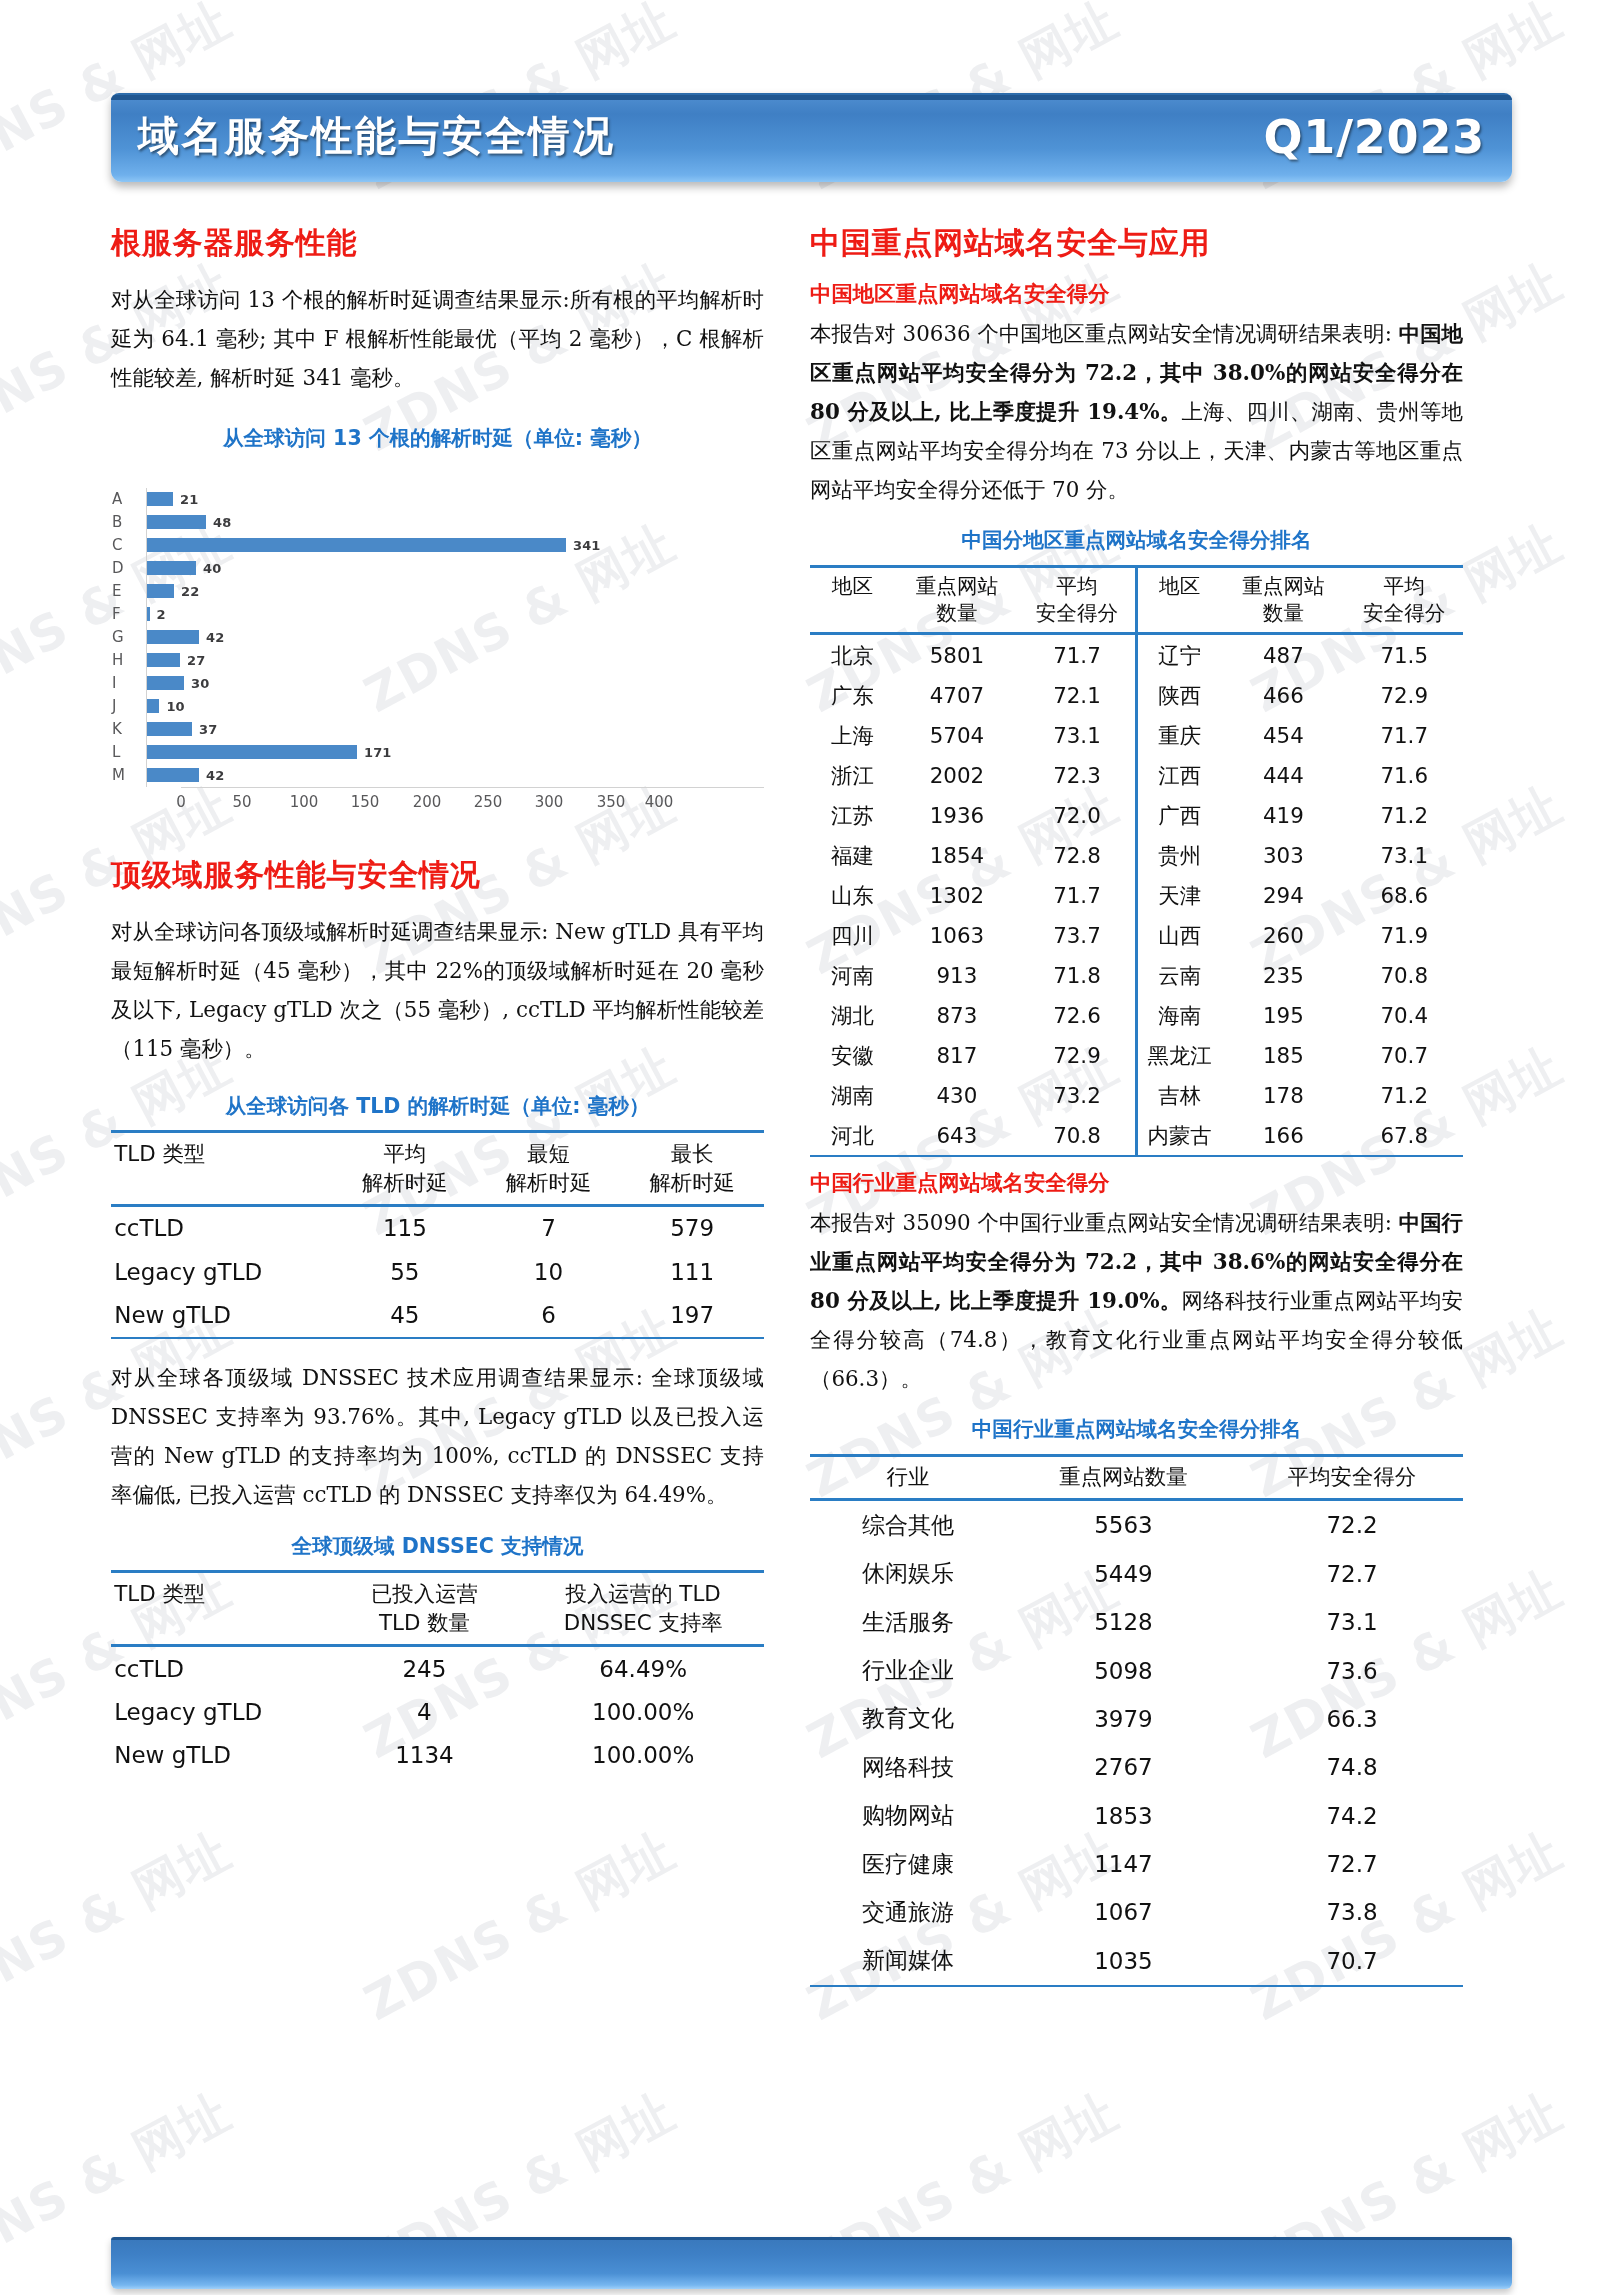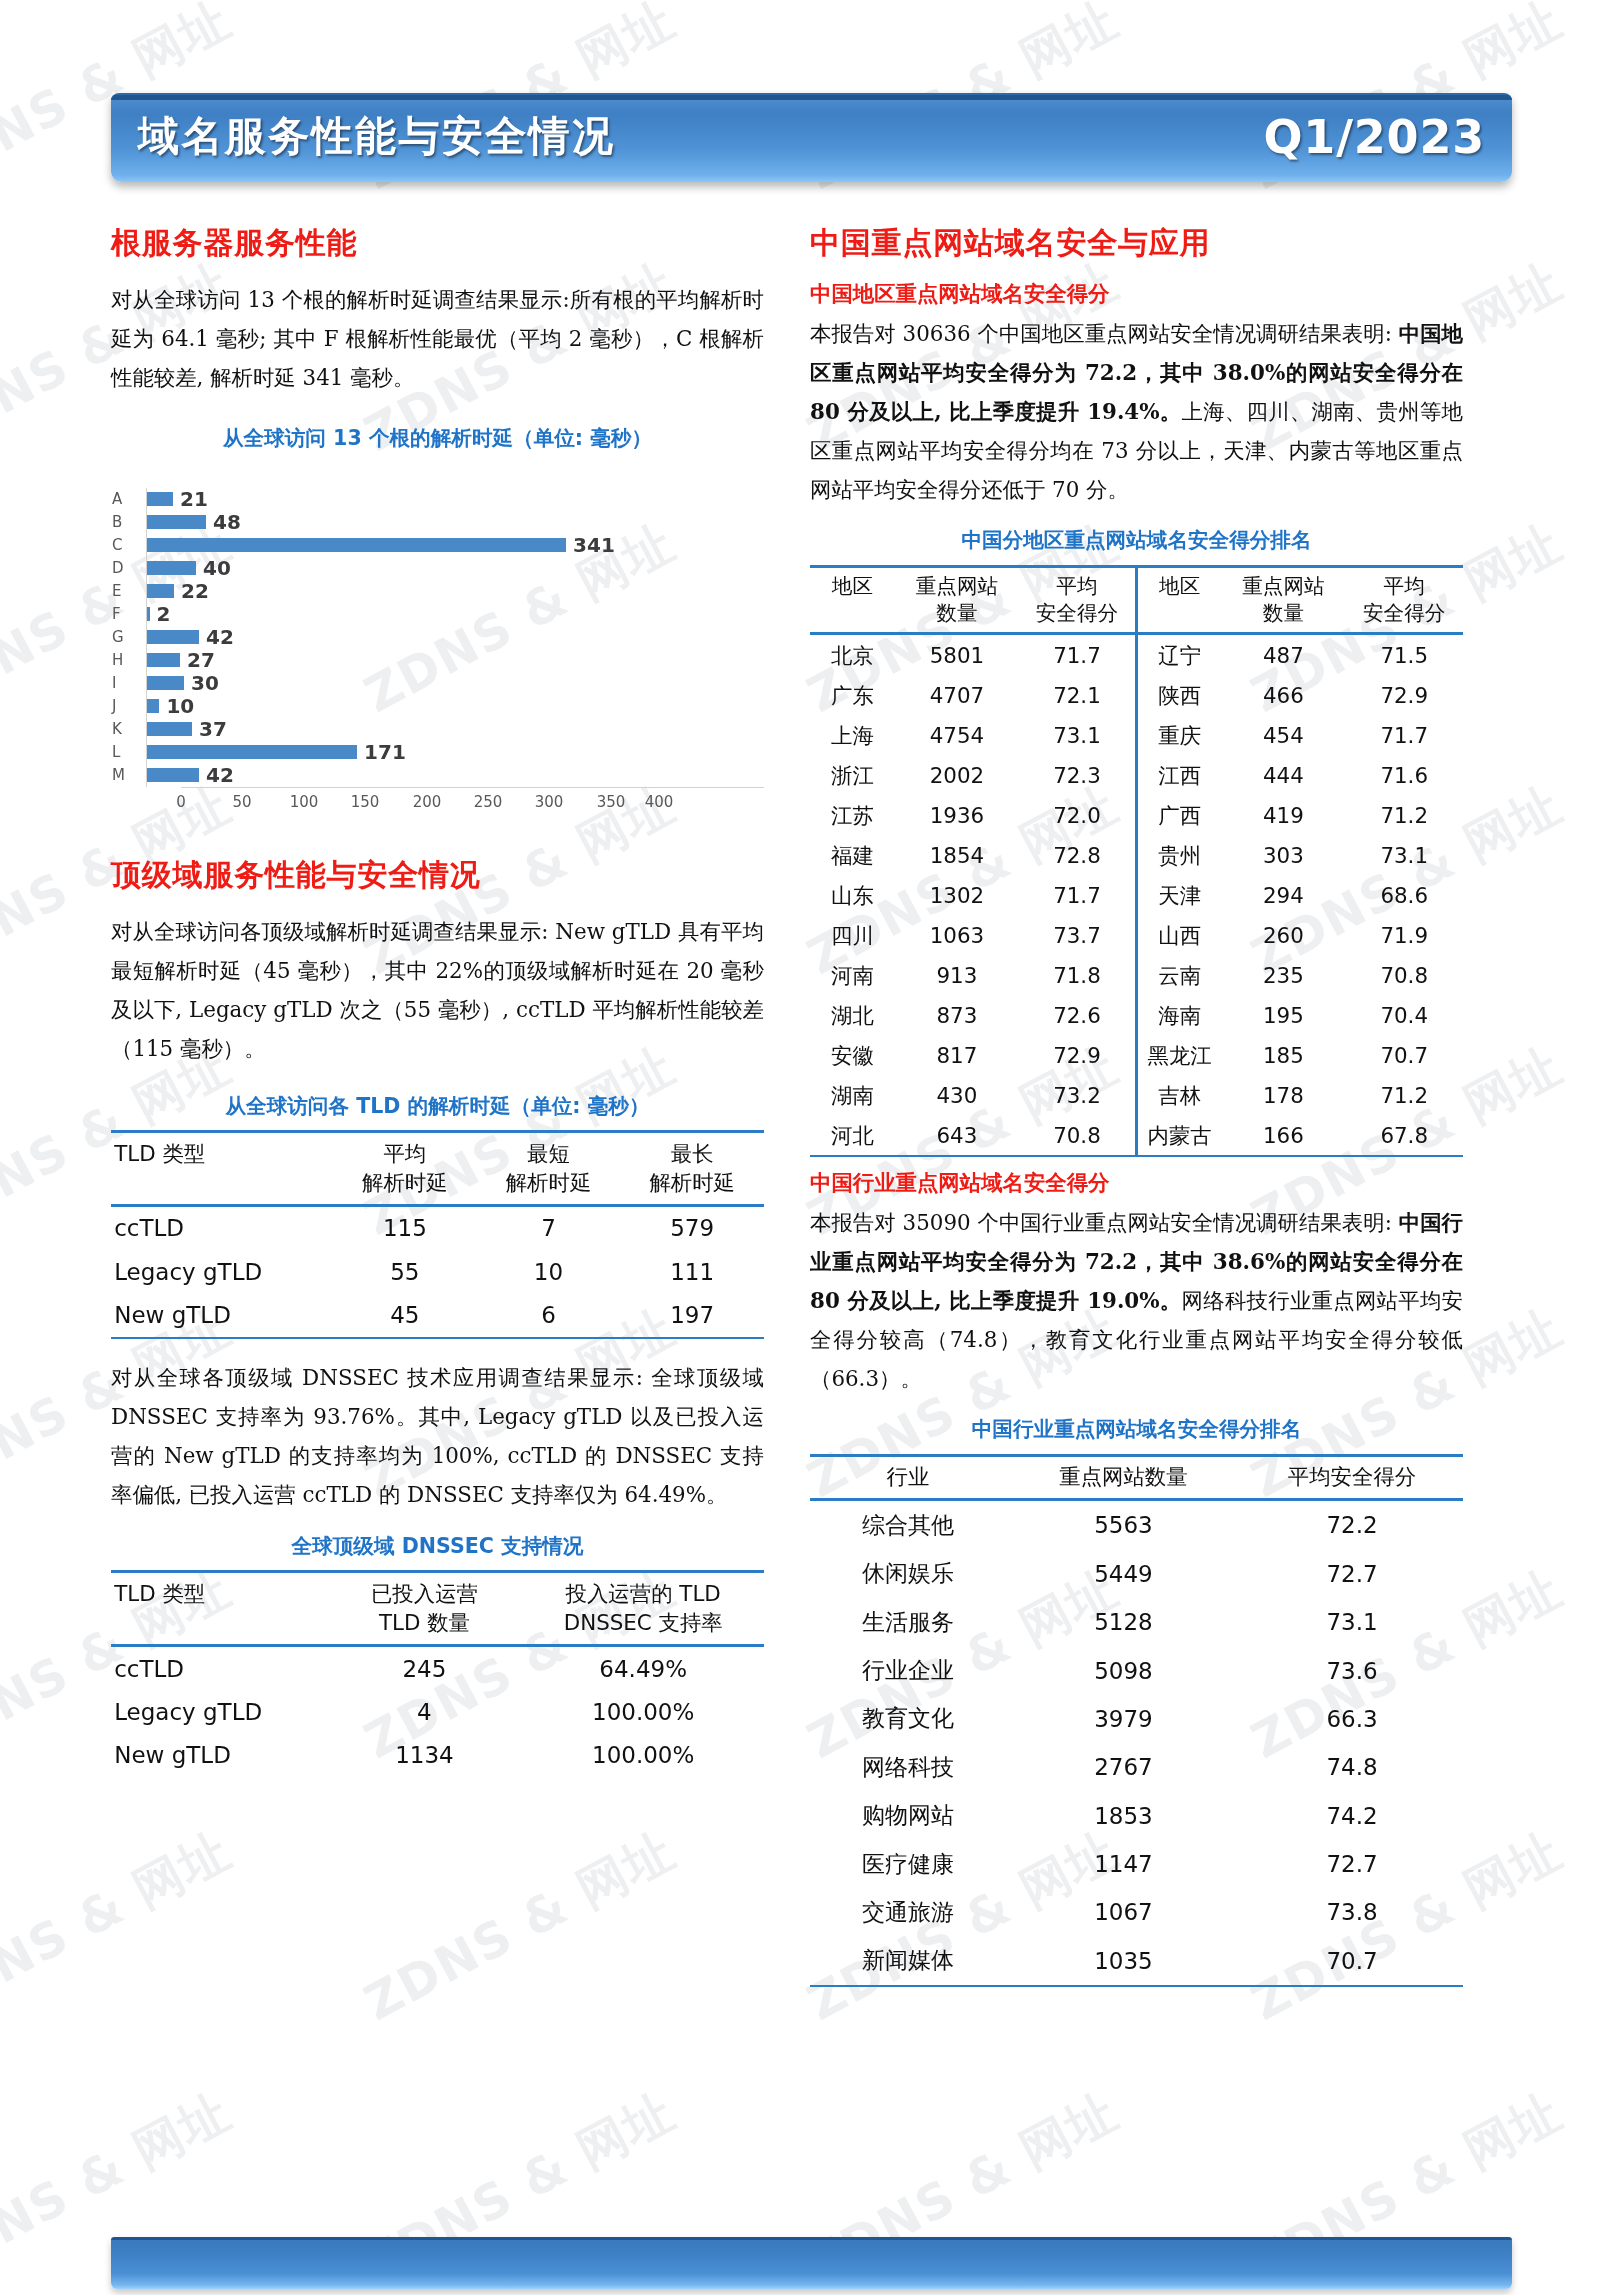--- a/index.html
+++ b/index.html
@@ -90,21 +90,21 @@
   .chart-area { margin-top:36px; position:relative; padding-left:35px; }
   .chart-rows { border-left:1.6px solid #d2d2d2; }
   .chart-row { display:flex; align-items:center; height:23px; position:relative; }
   .chart-row .cat {
     position:absolute; left:-35px; top:50%; transform:translateY(-50%);
     width:28.5px; text-align:left;
     font-family:"DejaVu Sans",sans-serif; font-size:15px; color:#58585a;
   }
   .bar { height:13.5px; background:#4a89c8; }
   .bar-val {
-    font-family:"DejaVu Sans",sans-serif; font-size:20px; color:#3c3c3e;
+    font-family:"DejaVu Sans",sans-serif; font-size:13px; color:#3c3c3e;
     margin-left:7.1px; font-weight:bold;
   }
   .chart-axis {
     position:relative; height:27px; margin-left:35px;
     border-top:1.6px solid #d2d2d2;
   }
   .chart-axis .tick {
     position:absolute; top:5.5px; transform:translateX(-50%);
     font-family:"DejaVu Sans",sans-serif; font-size:15px; color:#58585a;
   }
@@ -425,21 +425,21 @@
             <tr>
               <td class="ta-c">广东</td>
               <td class="ta-c">4707</td>
               <td class="ta-c">72.1</td>
               <td class="ta-c vdiv">陕西</td>
               <td class="ta-c">466</td>
               <td class="ta-c">72.9</td>
             </tr>
             <tr>
               <td class="ta-c">上海</td>
-              <td class="ta-c">4754</td>
+              <td class="ta-c">5704</td>
               <td class="ta-c">73.1</td>
               <td class="ta-c vdiv">重庆</td>
               <td class="ta-c">454</td>
               <td class="ta-c">71.7</td>
             </tr>
             <tr>
               <td class="ta-c">浙江</td>
               <td class="ta-c">2002</td>
               <td class="ta-c">72.3</td>
               <td class="ta-c vdiv">江西</td>

